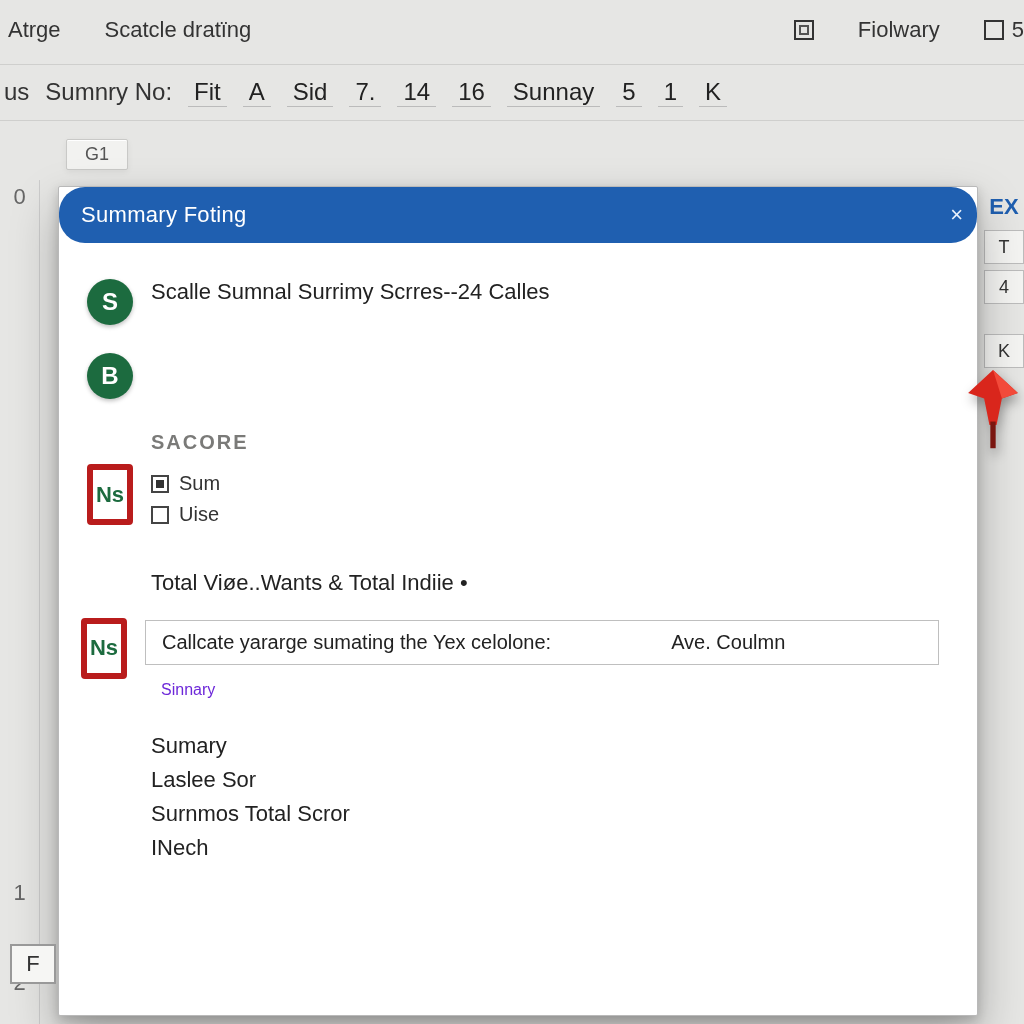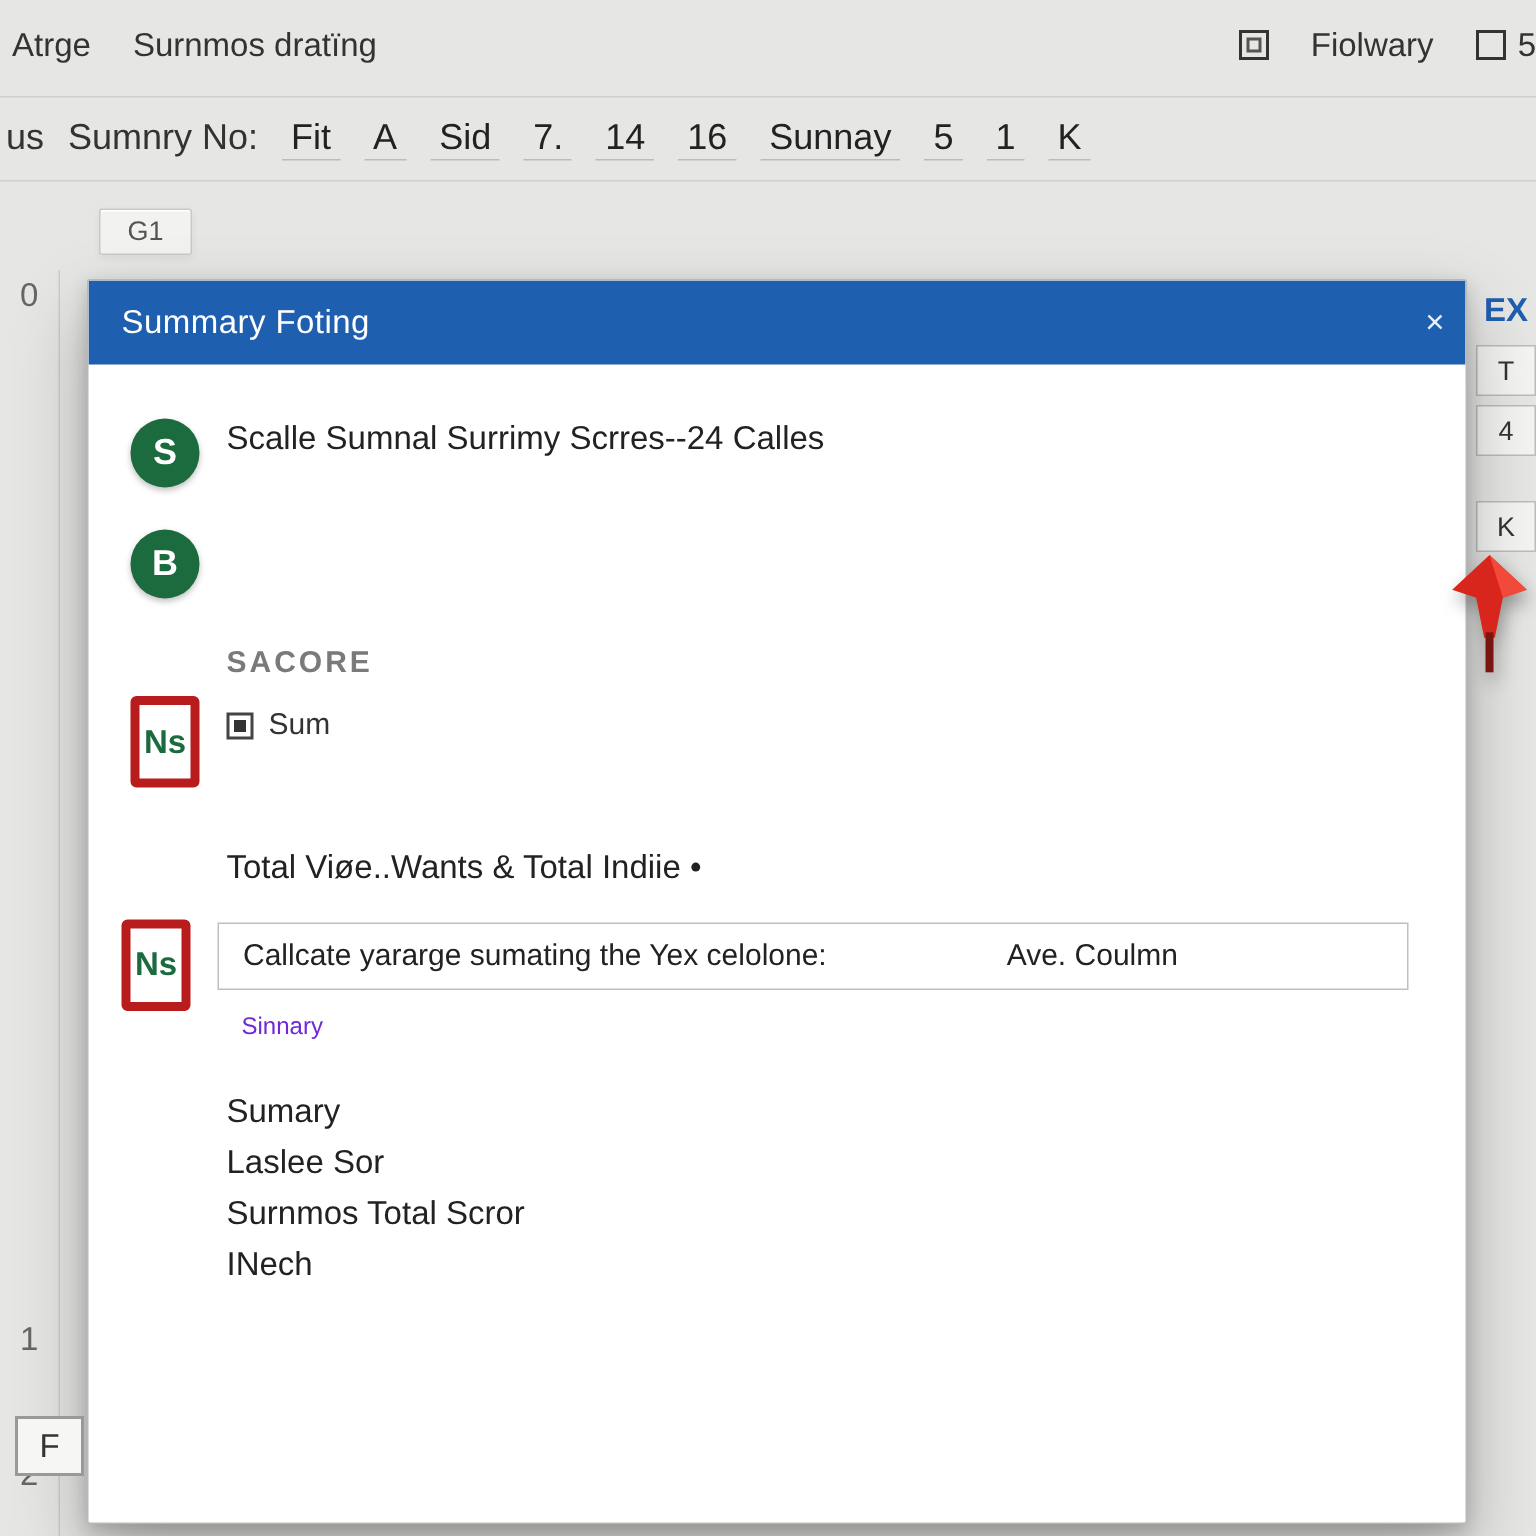--- a/index.html
+++ b/index.html
@@ -5,21 +5,21 @@
   * { box-sizing: border-box; margin: 0; padding: 0; }
   html, body { width: 1024px; height: 1024px; overflow: hidden; font-family: "Segoe UI", Arial, sans-serif; background: #e8e8e6; color: #222; }
   
   .sheet-bg {
     position: absolute; inset: 0;
     background:
       linear-gradient(#e6e6e4, #e6e6e4);
   }
   .top-ribbon {
     position: absolute; left: 0; right: 0; top: 0; height: 60px;
-    display: flex; align-items: center; gap: 28px; padding-left: 8px;
+    display: flex; align-items: center; gap: 44px; padding-left: 8px;
     font-size: 22px; color: #333;
   }
   .top-ribbon .item { display: inline-flex; align-items: center; gap: 8px; }
   .check-square {
     width: 20px; height: 20px; border: 2px solid #333; display:inline-block;
     position: relative;
   }
   .check-inner { position:absolute; inset:3px; border:2px solid #555; }
 
   .second-row {
@@ -65,20 +65,21 @@
     border-radius: 2px;
     overflow: hidden;
   }
   .dialog-header {
     background: #1f5fb0;
     color: #fff;
     height: 56px;
     display:flex; align-items:center; justify-content:space-between;
     padding: 0 14px 0 22px;
     font-size: 22px;
+    border-radius: 26px;
   }
   .dialog-header .title { letter-spacing:.3px; }
   .dialog-header .close { font-size: 22px; color:#eaf1fb; cursor:pointer; }
   .dialog-body { padding: 18px 22px 10px 22px; }
   .option {
     display:flex; align-items:flex-start; gap: 18px;
     padding: 18px 6px 10px 6px;
   }
   .badge-circle {
     width: 46px; height: 46px; border-radius: 50%;
@@ -154,21 +155,21 @@
   .grid-lines::before{ left:0; right:0; top:64px; height:1px; }
   .grid-lines::after{ left:0; right:0; top:120px; height:1px; }
 </style>
 </head>
 <body>
 
 <div class="sheet-bg grid-lines"></div>
 
 <div class="top-ribbon">
   <span class="item">Atrge</span>
-  <span class="item">Surnmos dratïng</span>
+  <span class="item">Scatcle dratïng</span>
   <span style="flex:1"></span>
   <span class="item">
     <span class="check-square">
         <span class="check-inner"></span>
       </span>
   </span>
   <span class="item">Fiolwary</span>
   <span class="item">
     <span class="check-square"></span>
     <span>5</span>
@@ -228,20 +229,24 @@
     <div class="section-label">SACORE</div>
 
     <div class="option" style="padding-top:10px">
       <div class="badge-square">Ns</div>
       <div class="text" style="width:100%">
         <div class="mini-list" style="margin-left:0">
           <div class="mini-item">
             <span class="mini-icon filled"></span>
             <span>Sum</span>
           </div>
+          <div class="mini-item">
+            <span class="mini-icon"></span>
+            <span>Uise</span>
+          </div>
         </div>
       </div>
     </div>
 
     <div class="subtitle-block">Total Viøe..Wants &amp; Total Indiie •</div>
 
     <div style="display:flex; align-items:flex-start; gap:18px; margin-top:20px">
       <div class="badge-square">Ns</div>
       <div style="flex:1">
         <div class="field-box">

